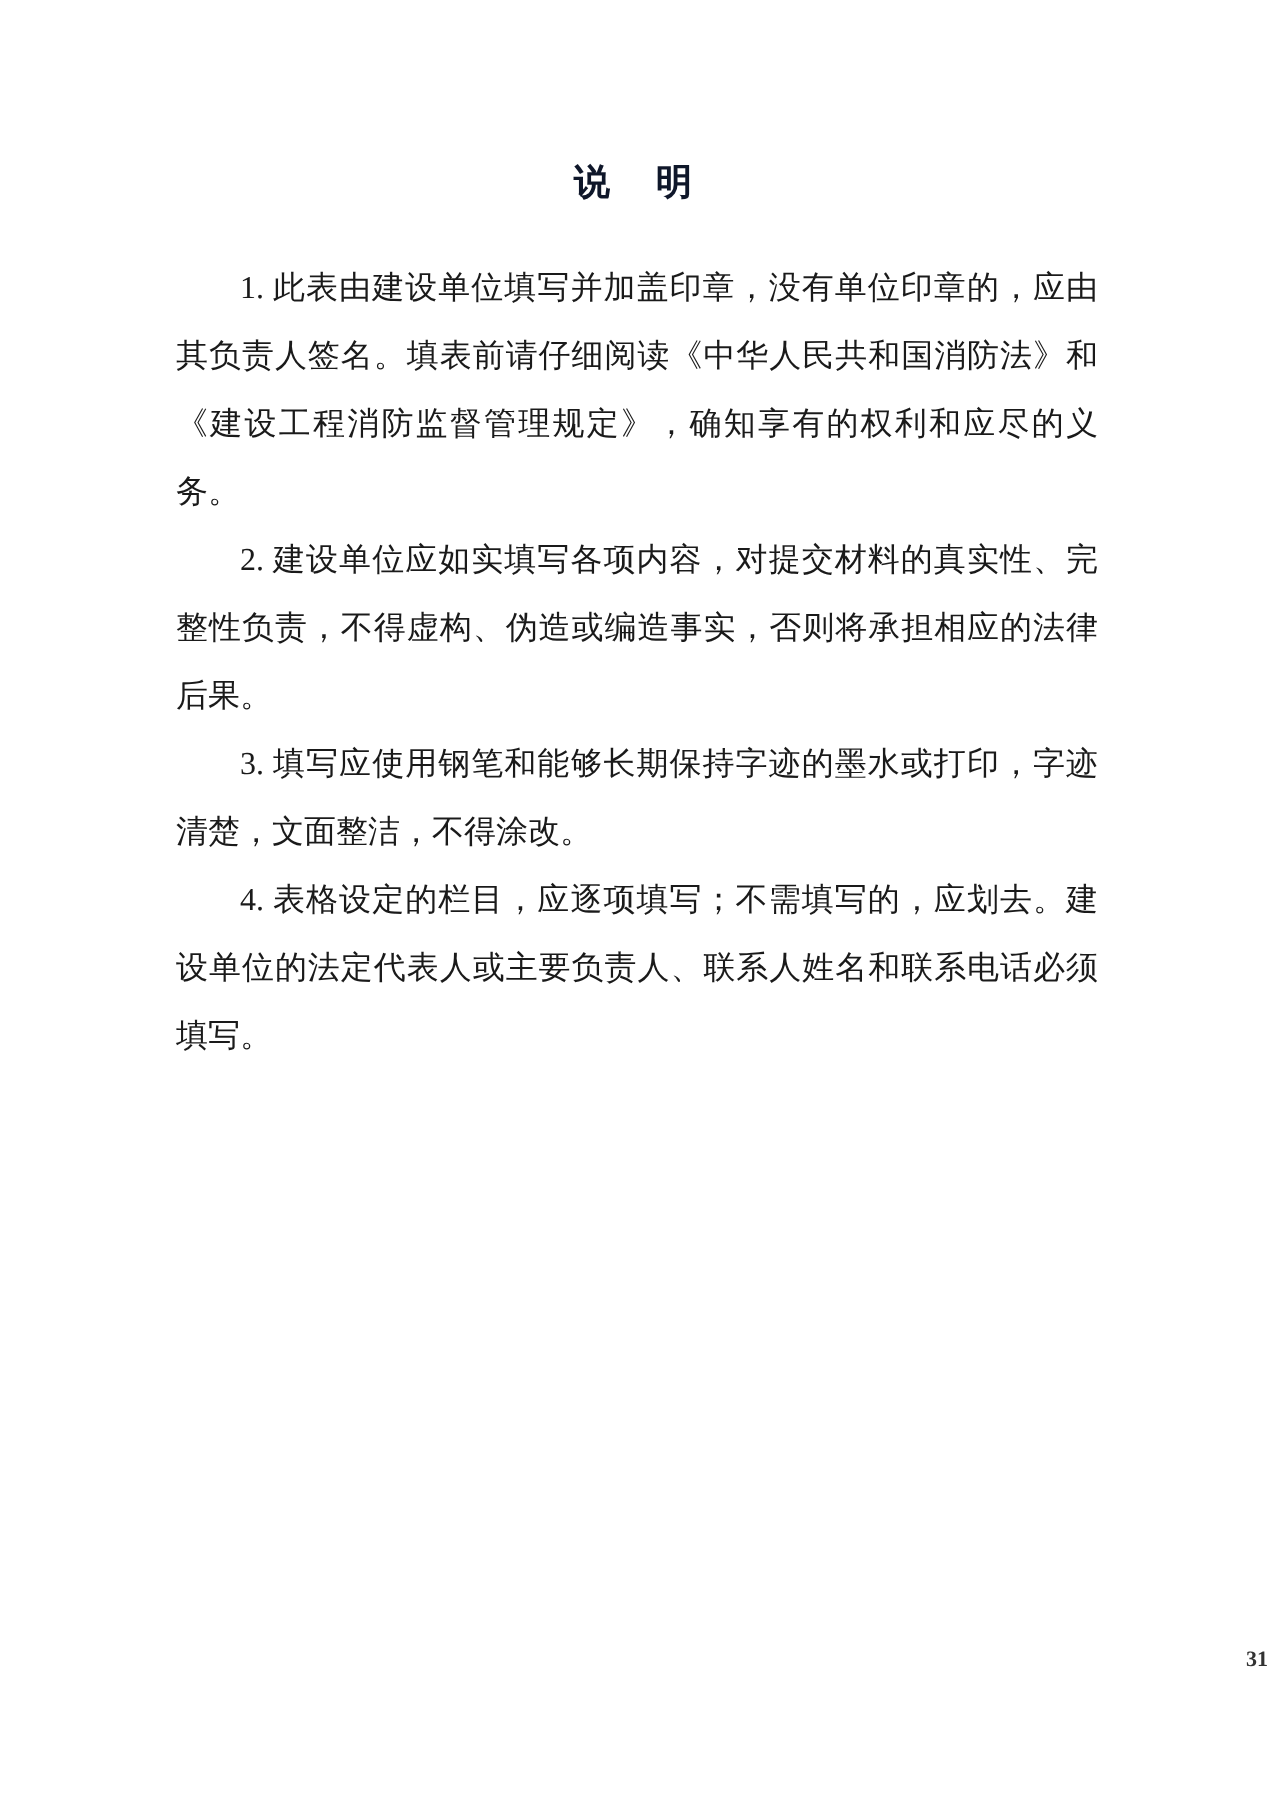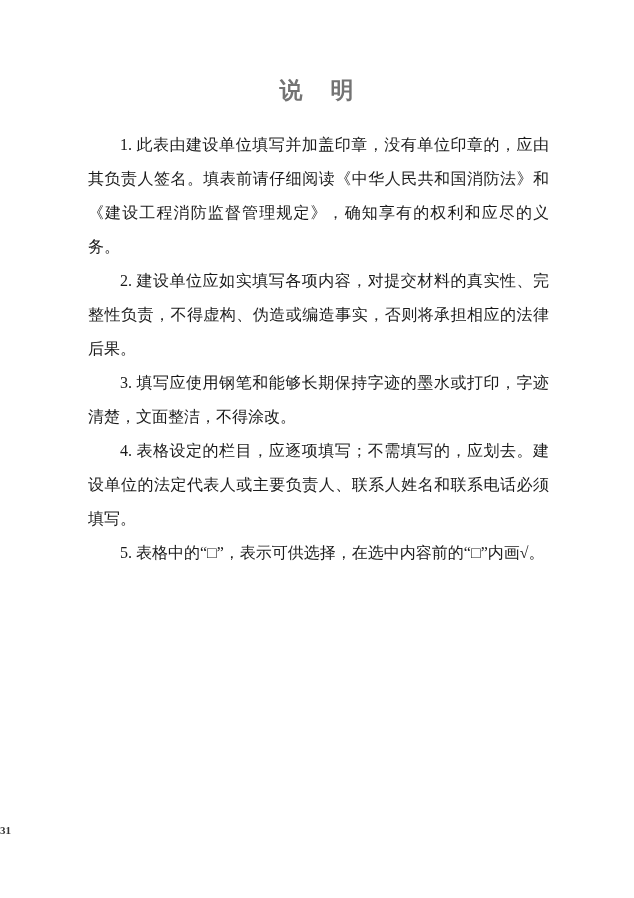--- a/index.html
+++ b/index.html
@@ -14,60 +14,59 @@
     background: #ffffff;
     color: #1a1a1a;
     font-family: "Liberation Serif", "DejaVu Serif", serif;
     overflow: hidden;
     box-sizing: border-box;
   }
   .title {
     margin: 0;
     padding-top: 76px;
     text-align: center;
-    font-size: 23px;
+    font-size: 18px;
     line-height: 30px;
     font-weight: bold;
     letter-spacing: 1px;
     white-space: pre;
-    color: #737373;
+    color: #0f172a;
   }
   .content {
     margin: 22px 85px 0 88px;
   }
   .content p {
     margin: 0;
     font-size: 16px;
     line-height: 34px;
     text-align: justify;
     text-justify: inter-ideograph;
     text-indent: 2em;
     color: #1a1a1a;
     word-break: break-all;
   }
   .page-number {
     position: absolute;
     bottom: 62px;
     left: 0;
     width: 100%;
-    text-align: left;
+    text-align: right;
     font-size: 11px;
     font-weight: bold;
     color: #333333;
     font-family: "Liberation Serif", "DejaVu Serif", serif;
   }
 </style>
 </head>
 <body>
 
 <div class="page">
   <h1 class="title">说    明</h1>
 
   <div class="content">
     <p>1. 此表由建设单位填写并加盖印章，没有单位印章的，应由其负责人签名。填表前请仔细阅读《中华人民共和国消防法》和《建设工程消防监督管理规定》，确知享有的权利和应尽的义务。</p>
     <p>2. 建设单位应如实填写各项内容，对提交材料的真实性、完整性负责，不得虚构、伪造或编造事实，否则将承担相应的法律后果。</p>
     <p>3. 填写应使用钢笔和能够长期保持字迹的墨水或打印，字迹清楚，文面整洁，不得涂改。</p>
     <p>4. 表格设定的栏目，应逐项填写；不需填写的，应划去。建设单位的法定代表人或主要负责人、联系人姓名和联系电话必须填写。</p>
-    <p>5. 表格中的“□”，表示可供选择，在选中内容前的“□”内画√。</p>
   </div>
 
   <div class="page-number">31</div>
 </div>
 
 </body></html>

